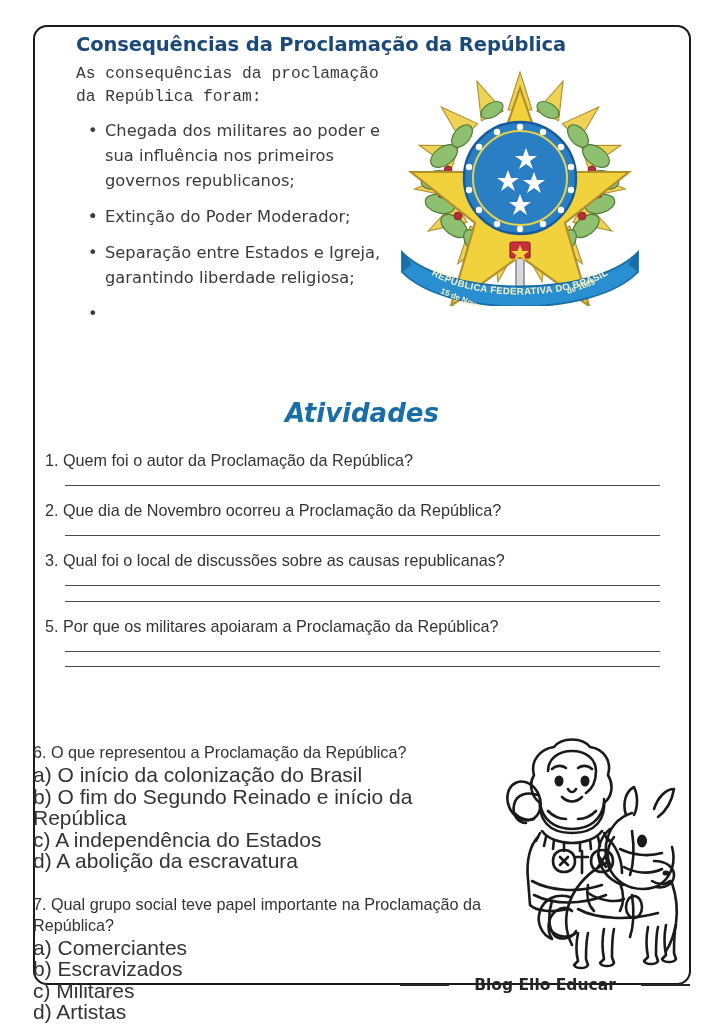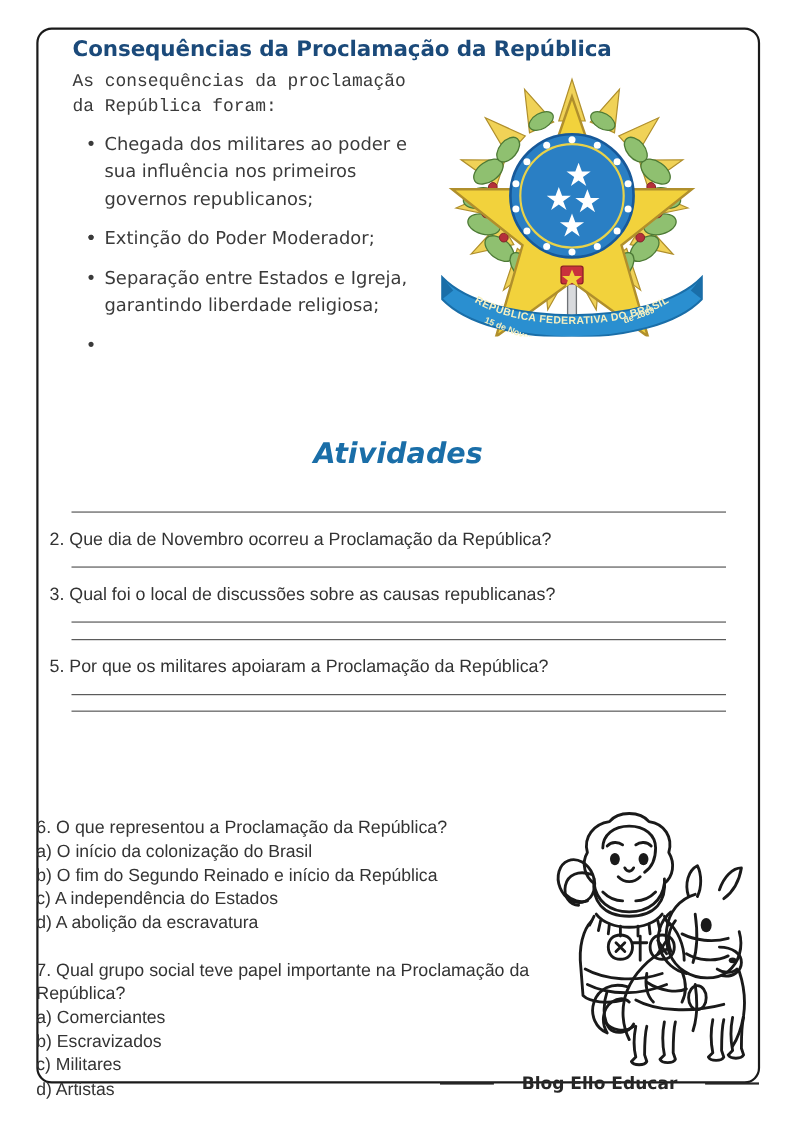--- a/index.html
+++ b/index.html
@@ -30,21 +30,21 @@
     height: 960px;
     border: 2.5px solid #1a1a1a;
     border-radius: 14px;
     box-sizing: border-box;
     pointer-events: none;
   }
 
   
   .header-area {
     position: absolute;
-    left: 36px;
+    left: 46px;
     top: 33px;
     width: 620px;
   }
   .doc-title {
     color: #1b4a7a;
     font-family: "DejaVu Sans", sans-serif;
     font-weight: bold;
     font-size: 19.5px;
     letter-spacing: -0.1px;
     margin: 0 0 6px 30px;
@@ -139,21 +139,21 @@
   .mc-stem {
     font-family: "Liberation Sans", sans-serif;
     font-size: 16.2px;
     color: #333333;
     line-height: 21px;
     margin: 0 0 1px 0;
   }
   .mc-options { margin: 0; padding: 0; list-style: none; }
   .mc-options li {
     font-family: "Liberation Sans", sans-serif;
-    font-size: 16px;
+    font-size: 21px;
     color: #333333;
     line-height: 21.5px;
   }
 
   
   .rider-illustration {
     position: absolute;
     left: 482px;
     top: 733px;
     width: 205px;
@@ -353,20 +353,21 @@
       <rect x="114" y="176" width="20" height="16" rx="2" fill="#c9323c" stroke="#8d1f27" stroke-width="1.2"></rect>
       <polygon points="124,179 126.5,185 133,185 127.8,189 130,195 124,191 118,195 120.2,189 115,185 121.5,185" fill="#f2d23c"></polygon>
     </svg>
   </div>
 
   <div class="activities-title">Atividades</div>
 
   <div class="questions">
 
     <div class="q-block q-open">
+      <p class="q-text">1. Quem foi o autor da Proclamação da República?</p>
       <div class="answer-line"></div>
     </div>
 
     <div class="q-block q-open">
       <p class="q-text">2. Que dia de Novembro ocorreu a Proclamação da República?</p>
       <div class="answer-line"></div>
     </div>
 
     <div class="q-block q-open">
       <p class="q-text">3. Qual foi o local de discussões sobre as causas republicanas?</p>

